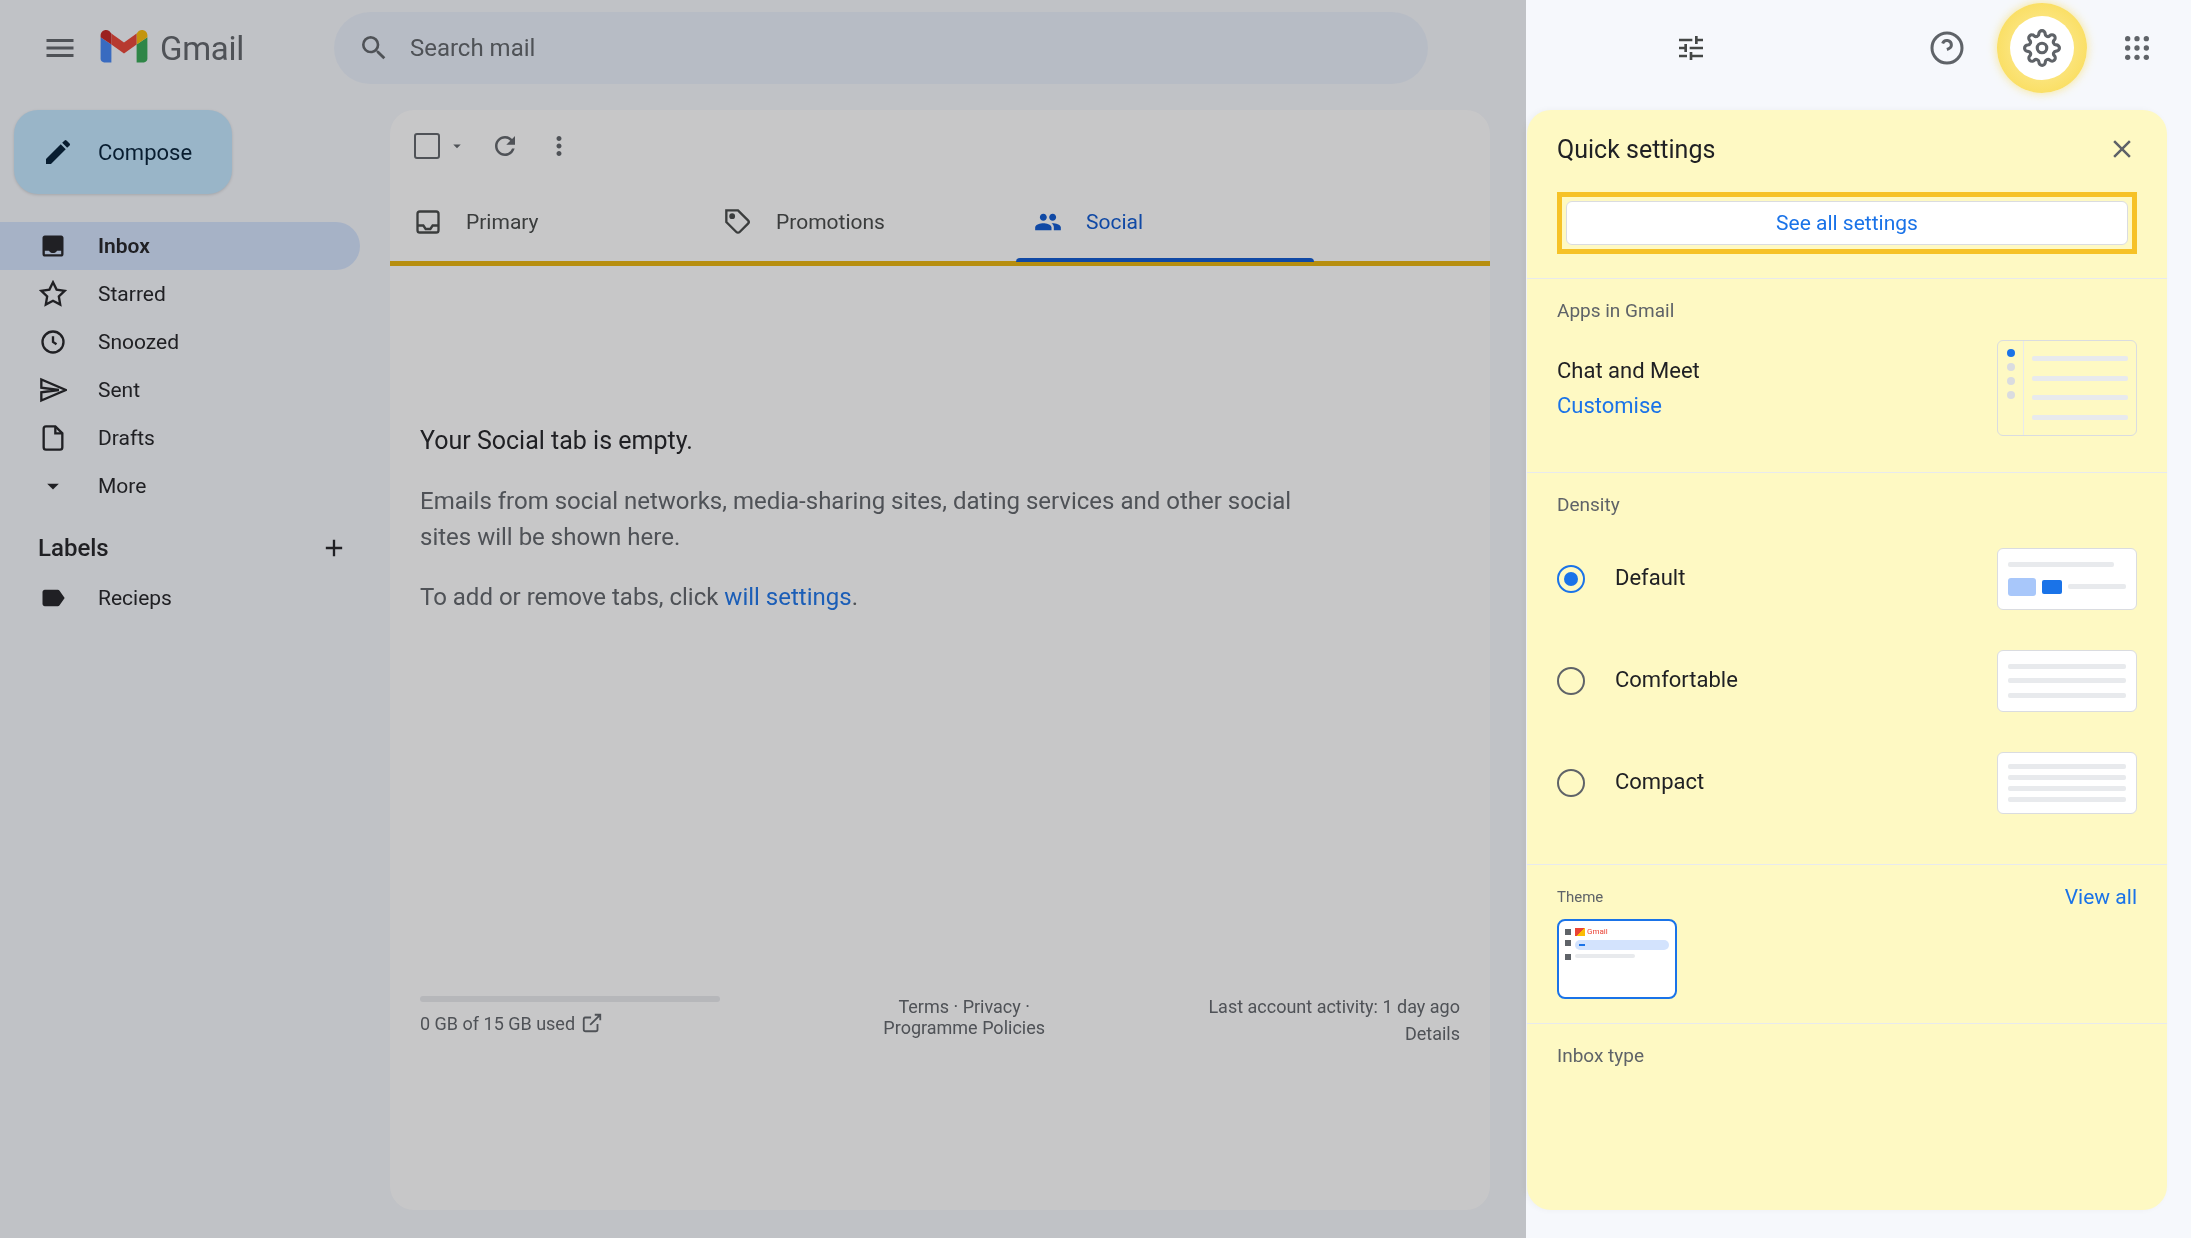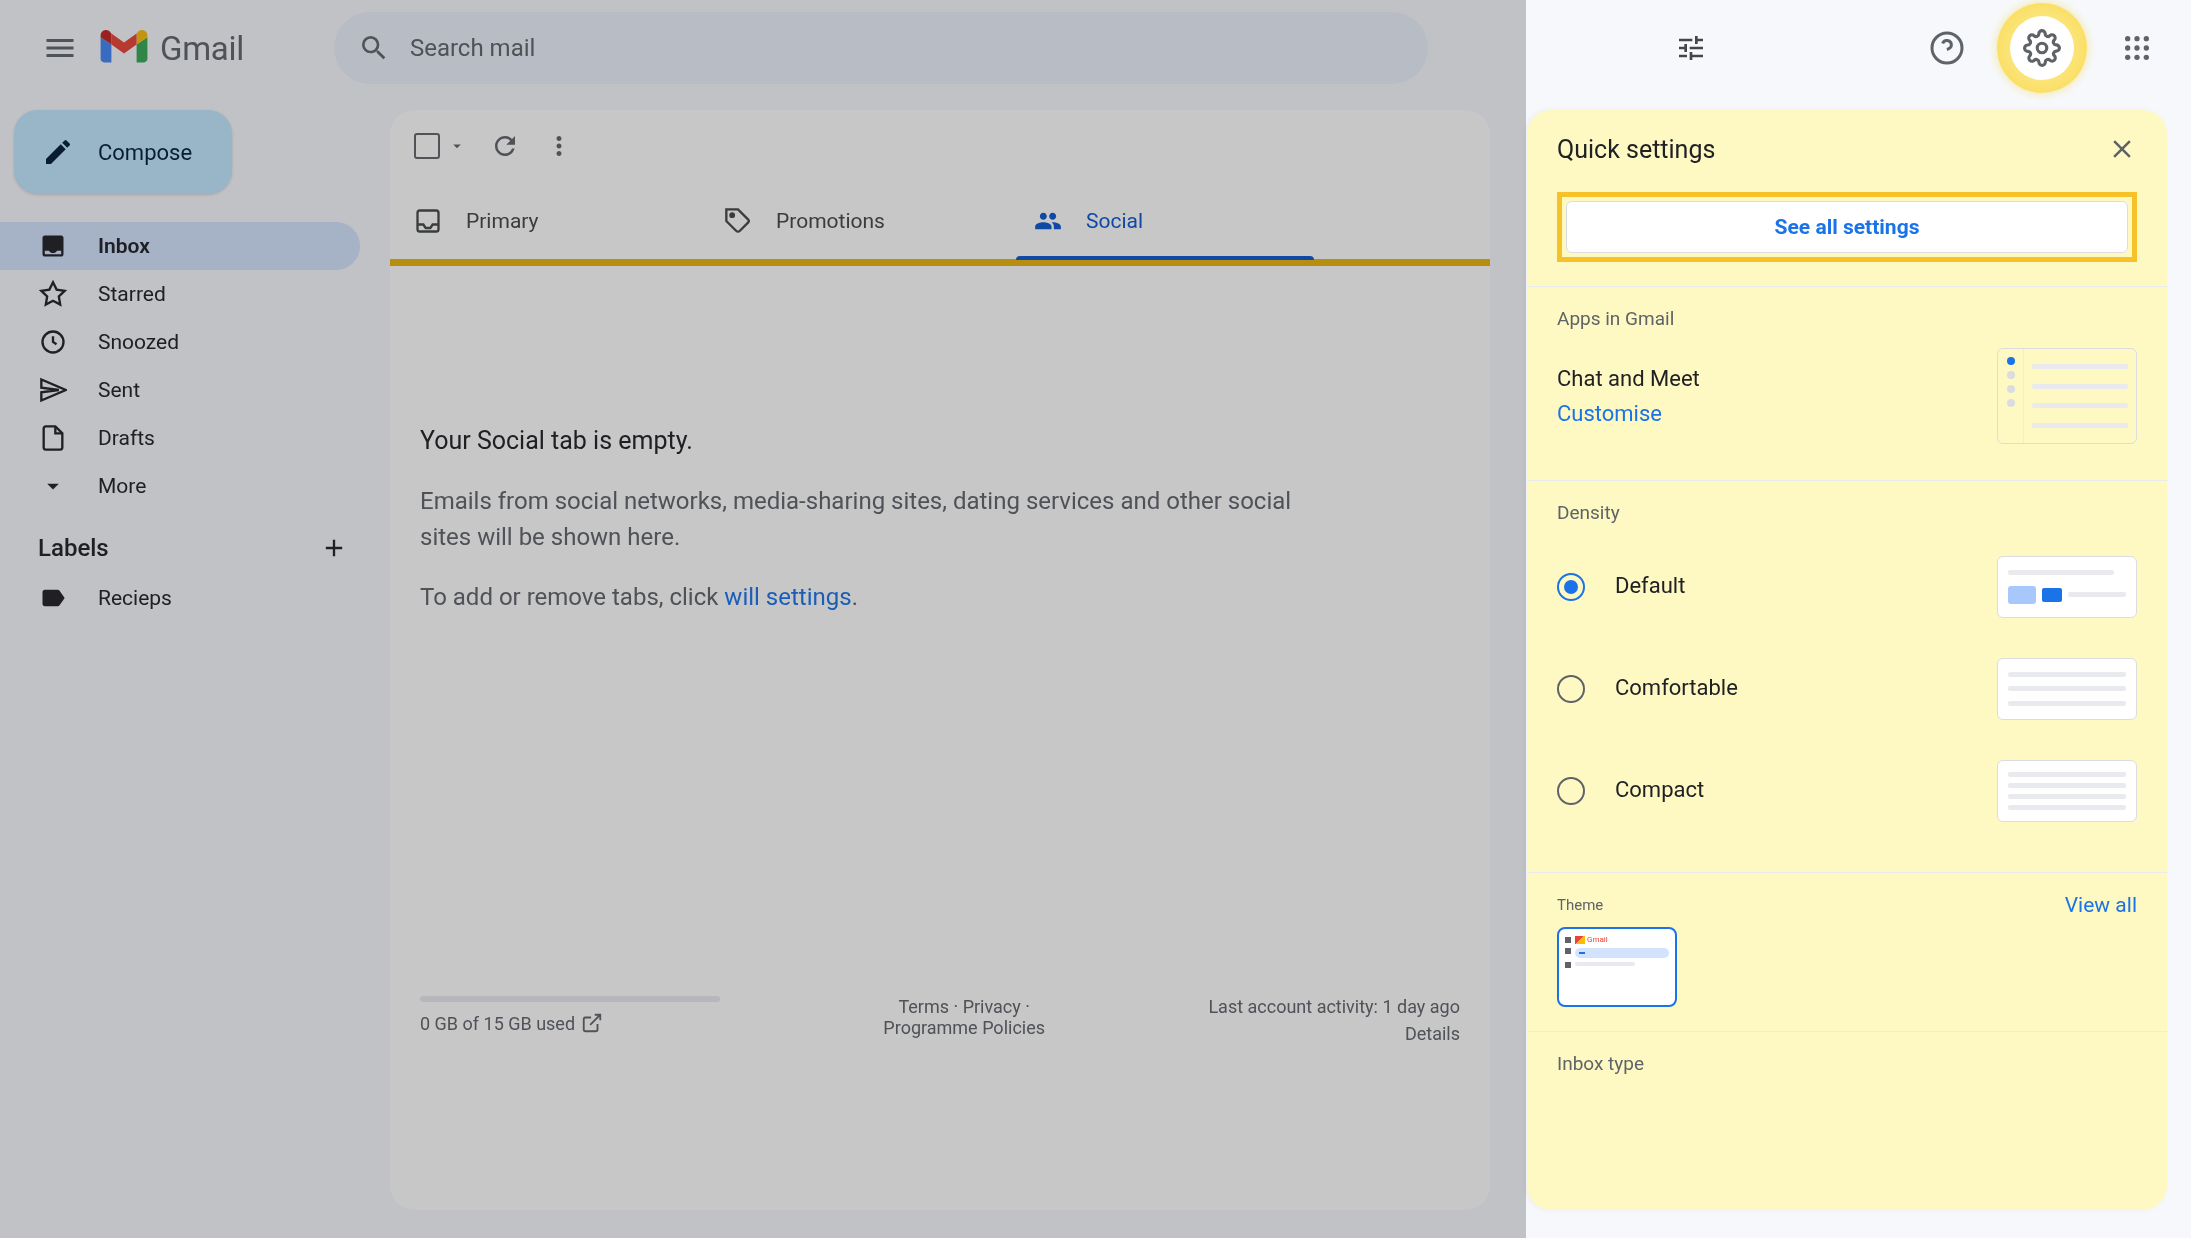--- a/index.html
+++ b/index.html
@@ -21,21 +21,21 @@
 .nav-list { margin-top: 28px; text-align: center; }
 .nav-item { height: 48px; display: flex; align-items: center; padding-left: 38px; gap: 30px; font-size: 21px; color: #202124; border-radius: 0 24px 24px 0; cursor: pointer; margin-right: 20px; }
 .nav-item.active { background: #d3e3fd; font-weight: 600; }
 .nav-icon { width: 30px; height: 30px; display: flex; align-items: center; justify-content: center; color: #202124; }
 .labels-header { display: flex; align-items: center; justify-content: space-between; padding: 24px 32px 12px 38px; font-size: 24px; font-weight: 500; color: #202124; }
 
 .content { position: absolute; left: 390px; top: 110px; width: 1100px; height: 1100px; background: #fff; border-radius: 24px; }
 .toolbar { height: 72px; display: flex; align-items: center; padding-left: 24px; gap: 24px; }
 .checkbox-combo { display: flex; align-items: center; gap: 8px; }
 .checkbox-box { width: 26px; height: 26px; border: 2.5px solid #5f6368; border-radius: 3px; }
-.tabs { display: flex; height: 84px; border-bottom: 7px solid #eab308; }
+.tabs { display: flex; height: 84px; border-bottom: 5px solid #eab308; }
 .tab { display: flex; align-items: center; gap: 24px; padding: 0 24px; width: 310px; font-size: 21px; color: #444746; cursor: pointer; position: relative; }
 .tab.active { color: #0b57d0; }
 .tab.active::after { content:''; position: absolute; bottom: -1px; left: 6px; right: 6px; height: 4px; background: #0b57d0; border-radius: 4px 4px 0 0; }
 .empty-state { padding: 160px 30px 0 30px; }
 .empty-title { font-size: 25px; color: #202124; margin-bottom: 28px; }
 .empty-desc { font-size: 24px; color: #5f6368; line-height: 1.5; margin-bottom: 28px; max-width: 880px; }
 .empty-link { font-size: 24px; color: #5f6368; }
 .empty-link a { color: #1a73e8; text-decoration: none; cursor: pointer; }
 
 .footer { position: absolute; bottom: 160px; left: 30px; right: 30px; display: flex; justify-content: space-between; font-size: 18px; color: #5f6368; }
@@ -49,21 +49,21 @@
 .right-header { position: absolute; top: 0; right: 0; width: 665px; height: 96px; display: flex; align-items: center; justify-content: flex-end; gap: 20px; padding-right: 24px; z-index: 60; }
 .header-icon-btn { width: 60px; height: 60px; border-radius: 50%; display: flex; align-items: center; justify-content: center; cursor: pointer; color:#5f6368; }
 .tune-icon { position: absolute; right: 470px; top: 18px; z-index: 60; width: 60px; height: 60px; display:flex; align-items:center; justify-content:center; color:#444746; cursor:pointer; }
 .settings-highlight { width: 90px; height: 90px; border-radius: 50%; background: radial-gradient(circle, #fdeea6 0%, #f9d94b 100%); display: flex; align-items: center; justify-content: center; box-shadow: 0 0 10px rgba(249,217,75,0.6); }
 .settings-highlight .inner { width: 64px; height: 64px; border-radius: 50%; background:#fff; display:flex; align-items:center; justify-content:center; }
 
 .quick-settings { position: absolute; right: 24px; top: 110px; width: 640px; height: 1100px; background: #fef9c3; border-radius: 24px; z-index: 70; overflow-y: auto; box-shadow: -2px 0 6px rgba(0,0,0,0.04); }
 .qs-header { display: flex; align-items: center; justify-content: space-between; padding: 24px 30px 12px 30px; }
 .qs-title { font-size: 25px; color: #202124; }
 .see-all-wrapper { margin: 16px 30px 24px 30px; border: 5px solid #f4b400cc; padding: 4px; }
-.see-all-btn { width: 100%; height: 52px; border: 1px solid #dadce0; border-radius: 6px; background: #fff; color: #1a73e8; font-size: 21px; font-weight: 700; cursor: pointer; }
+.see-all-btn { width: 100%; height: 44px; border: 1px solid #dadce0; border-radius: 6px; background: #fff; color: #1a73e8; font-size: 21px; font-weight: 400; cursor: pointer; }
 .qs-section { border-top: 1px solid #e8eaed; padding: 20px 30px 24px 30px; }
 .qs-section-title { font-size: 19px; color: #5f6368; margin-bottom: 18px; }
 .qs-row { display: flex; align-items: center; justify-content: space-between; margin-bottom: 12px; }
 .qs-row-left { display: flex; align-items: flex-start; gap: 30px; font-size: 22px; color: #202124; }
 .radio { width: 28px; height: 28px; border: 2.5px solid #5f6368; border-radius: 50%; display: flex; align-items: center; justify-content: center; }
 .radio.selected { border-color: #1a73e8; }
 .radio.selected::after { content: ''; width: 14px; height: 14px; background: #1a73e8; border-radius: 50%; }
 .qs-link { color: #1a73e8; font-size: 22px; cursor: pointer; }
 .density-thumb { width: 140px; height: 62px; border: 1px solid #dadce0; border-radius: 6px; background:#fff; display:flex; flex-direction:column; justify-content:space-around; padding:8px 10px; }
 .density-thumb .line { height:5px; background:#e8eaed; border-radius:2px; }

